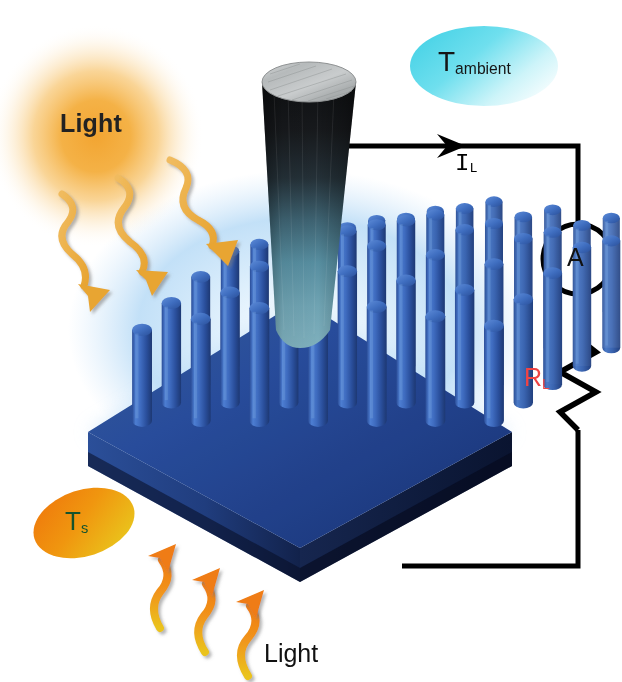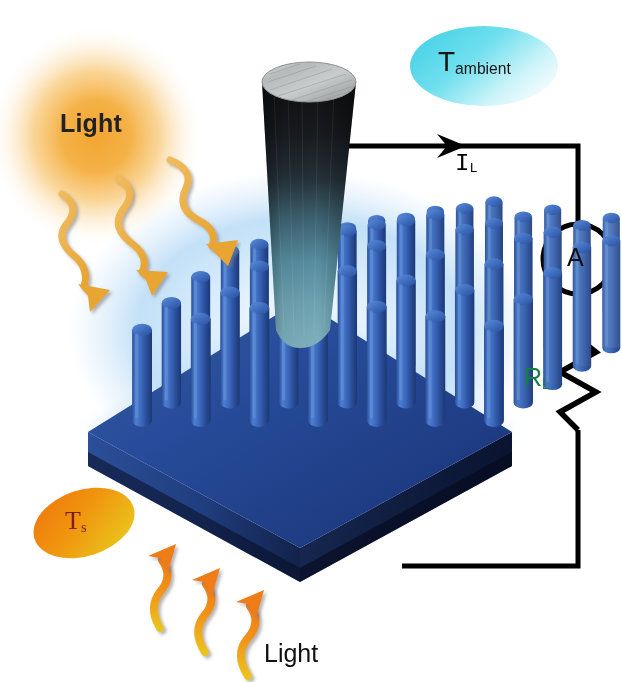--- a/index.html
+++ b/index.html
@@ -16,23 +16,23 @@
   }
   #heat-label{
     left:264px;top:639px;font-size:25px;color:#111;
   }
   #tamb-label{
     left:438px;top:46px;font-size:28px;color:#151515;
   }
   #tamb-label sub,#ts-label sub,#il-label sub,#rl-label sub{
     font-size:.56em;vertical-align:-0.18em;letter-spacing:0;
   }
-  #ts-label{left:65px;top:506px;font-size:26px;color:#7f1d1d;font-family:Liberation Serif, serif;}
+  #ts-label{left:65px;top:506px;font-size:26px;color:#14532d;}
   #il-label{left:455px;top:150px;font-size:24px;color:#000;font-family:Liberation Mono, monospace;}
-  #rl-label{left:524px;top:363px;font-size:25px;color:#15803d;}
+  #rl-label{left:524px;top:363px;font-size:25px;color:#ef4444;}
   #amp-label{
     left:567px;top:243px;font-size:25px;color:#111;
   }
 </style>
 </head>
 <body>
 
 <div id="stage">
 
   <svg width="622" height="682" viewBox="0 0 622 682">

